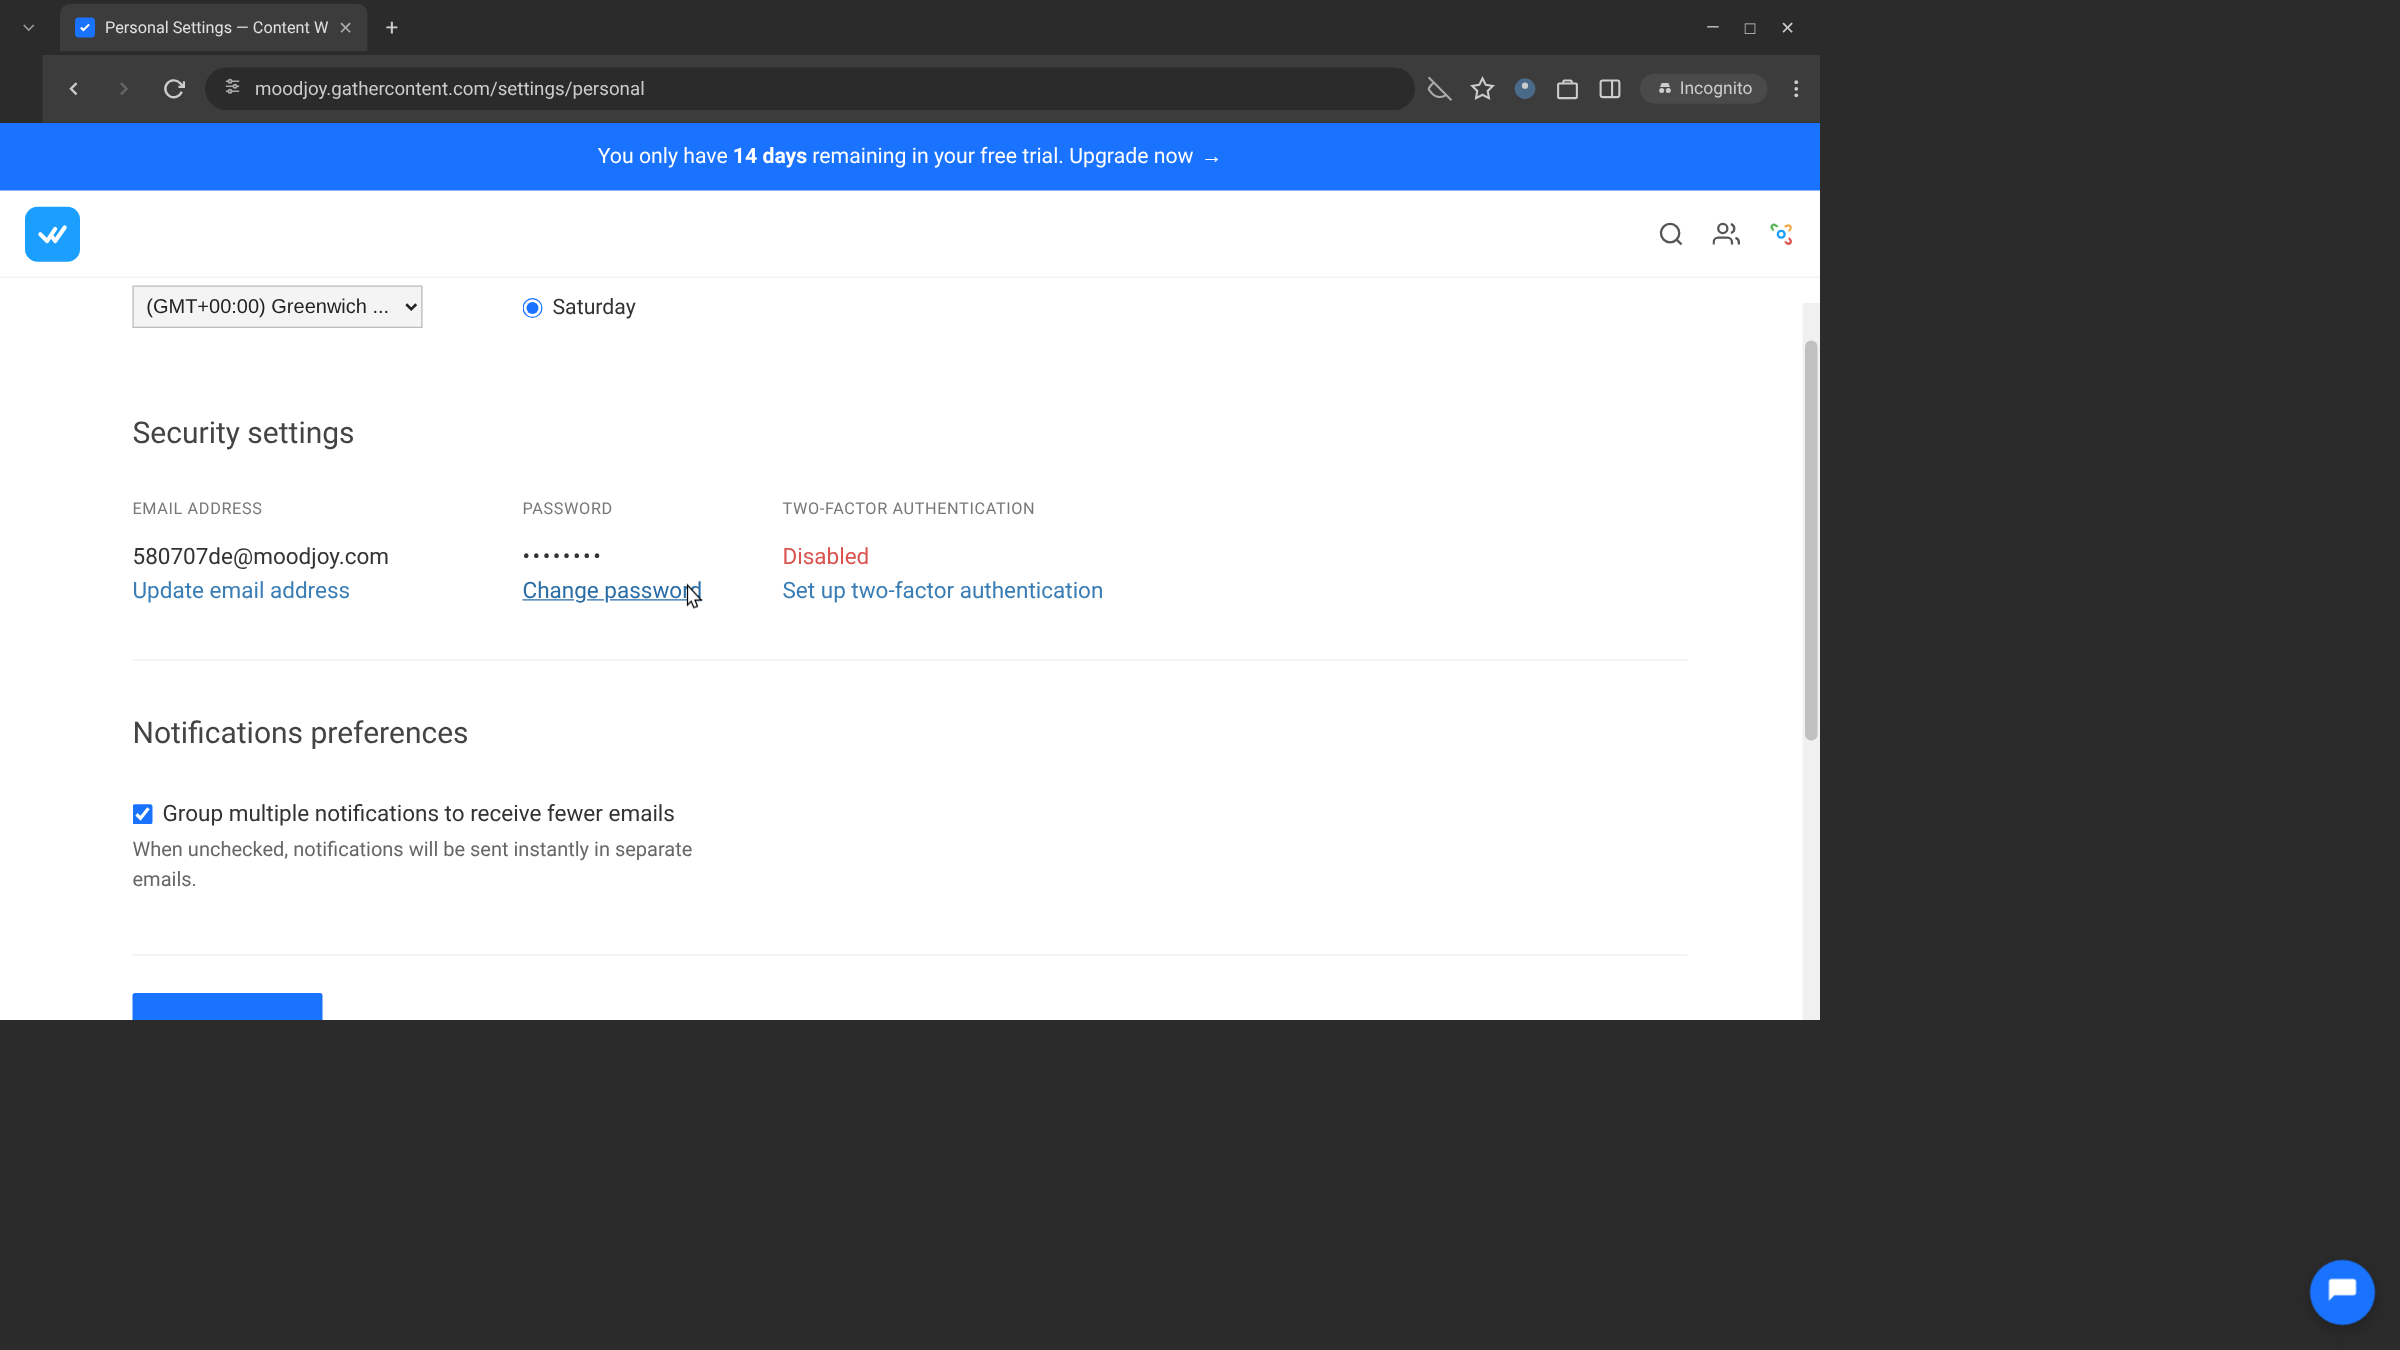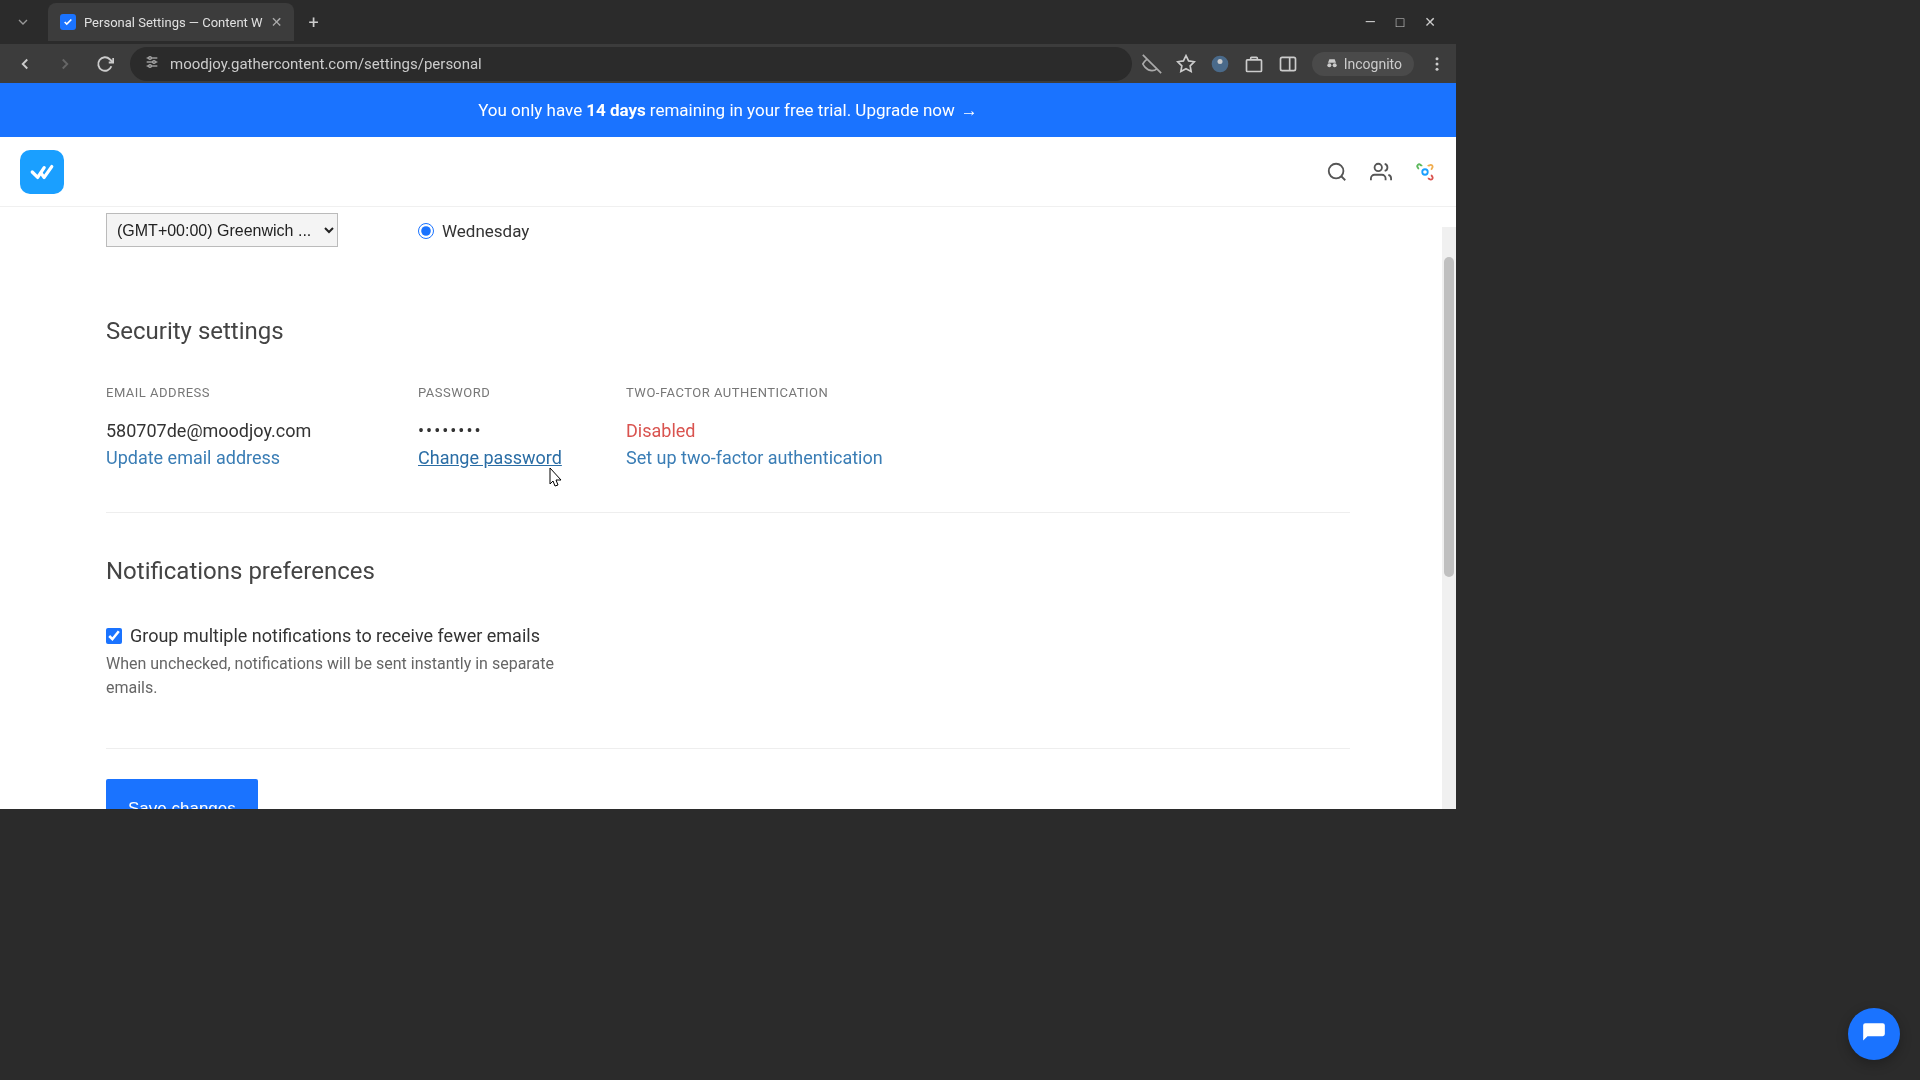--- a/index.html
+++ b/index.html
@@ -64,25 +64,26 @@
 .window-controls {
   display: flex;
   gap: 20px;
   color: #ccc;
   padding-right: 12px;
 }
 .win-btn { cursor: pointer; font-size: 14px; }
 
 .toolbar {
   background: #3c3c3c;
-  height: 39px;
+  height: 54px;
   display: flex;
   align-items: center;
   padding: 0 10px;
   gap: 10px;
+  margin-left: 34px;
 }
 .nav-btn {
   width: 30px; height: 30px;
   display: flex; align-items: center; justify-content: center;
   color: #ccc; cursor: pointer;
 }
 .nav-btn.disabled { color: #666; }
 .address-bar {
   flex: 1;
   background: #2b2b2b;
@@ -446,21 +447,21 @@
     </div>
   </div>
 
   <div class="content">
     <div class="tz-row">
       <select class="tz-select">
         <option>(GMT+00:00) Greenwich ...</option>
       </select>
       <label class="radio-row">
         <input type="radio" checked="" style="">
-        <span>Wednesday</span>
+        <span>Saturday</span>
       </label>
     </div>
 
     <div class="section">
       <h2 class="section-title">Security settings</h2>
       <div class="sec-cols">
         <div class="sec-col email">
           <div class="label-small">EMAIL ADDRESS</div>
           <div class="value-text">580707de@moodjoy.com</div>
           <a class="action-link">Update email address</a>

